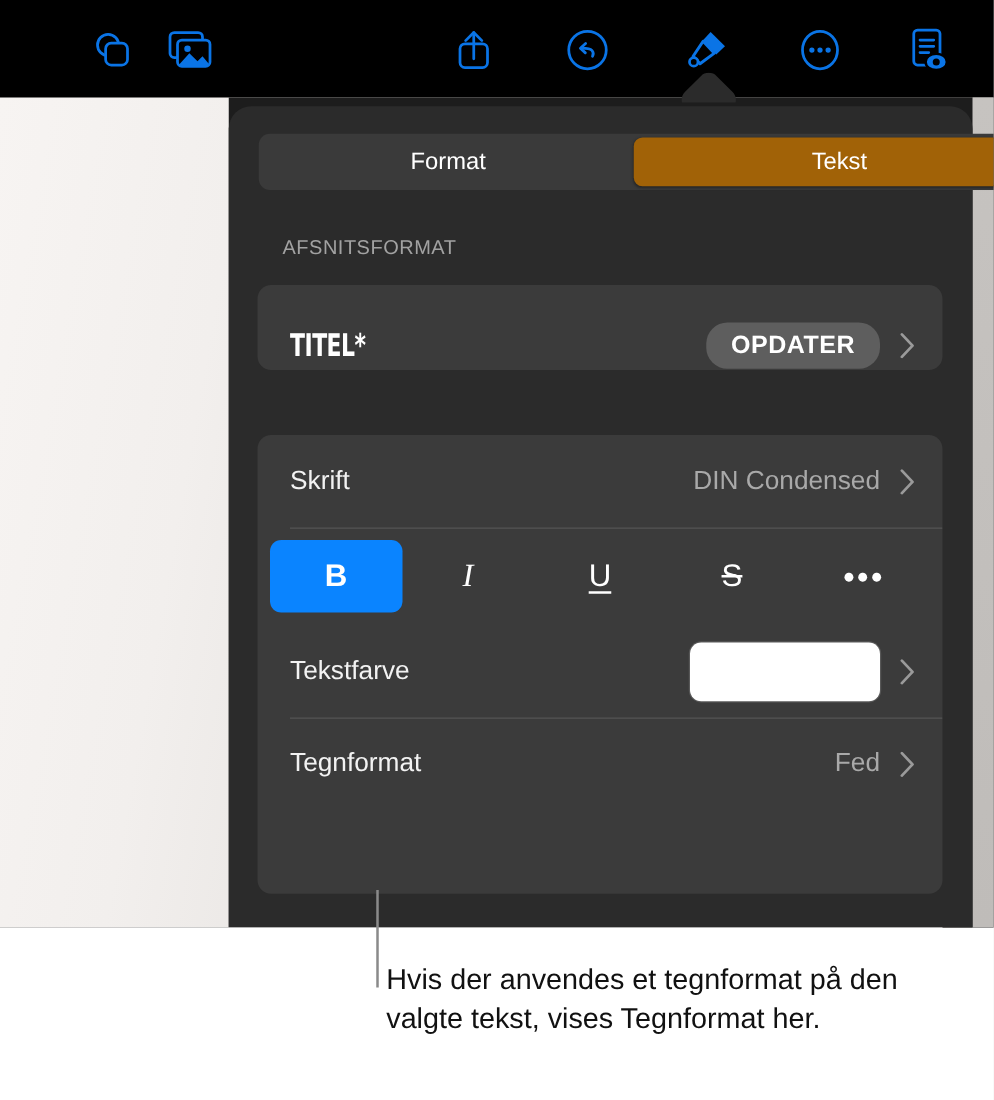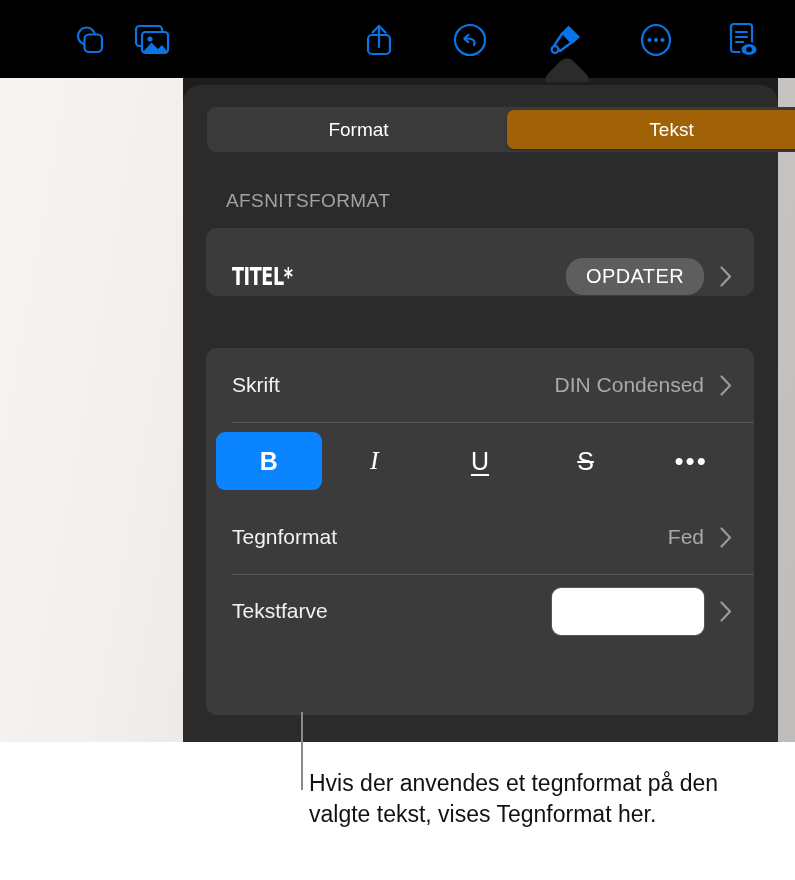--- a/index.html
+++ b/index.html
@@ -114,21 +114,21 @@
   .seg-item.active {
     background: #a16207;
     box-shadow: 0 1px 2px rgba(0,0,0,.35);
     padding-left: 16px;
   }
 
   
   .section-header {
     position: absolute;
     left: 226px; top: 190px;
-    font-size: 19px;
+    font-size: 16px;
     letter-spacing: 0.4px;
     color: #a2a2a2;
   }
 
   
   .card {
     position: absolute;
     left: 206px;
     width: 548px;
     background: #3b3b3b;
@@ -184,21 +184,21 @@
     letter-spacing: -0.5px;
     transform: scaleX(0.78);
     transform-origin: left center;
   }
   .update-pill {
     margin-left: auto;
     background: #5e5e5e;
     border-radius: 17px;
     padding: 7px 20px;
     font-size: 20px;
-    font-weight: normal;
+    font-weight: bold;
     color: #ffffff;
     letter-spacing: 0.4px;
   }
 
   
   .style-row {
     position: relative;
     height: 78px;
     display: flex;
     align-items: center;
@@ -401,39 +401,39 @@
       <div class="style-row">
         <div class="style-btn bold active">B</div>
         <div class="style-btn italic">I</div>
         <div class="style-btn underline">U</div>
         <div class="style-btn strike">S</div>
         <div class="style-btn dots">•••</div>
       </div>
 
 
       <div class="row">
+        <span class="row-label">Tekstfarve</span>
+        <span class="swatch"></span>
+        <span class="chevron">
+          <svg width="12" height="21" viewBox="0 0 12 21" fill="none">
+              <path d="M1.5 1.5 L10 10.5 L1.5 19.5" stroke="#9a9a9a" stroke-width="2.2" stroke-linecap="round" stroke-linejoin="round"></path>
+            </svg>
+        </span>
+      </div>
+
+      <div class="row">
         <span class="row-label">Tegnformat</span>
         <span class="row-value">Fed</span>
         <span class="chevron">
           <svg width="12" height="21" viewBox="0 0 12 21" fill="none">
               <path d="M1.5 1.5 L10 10.5 L1.5 19.5" stroke="#9a9a9a" stroke-width="2.2" stroke-linecap="round" stroke-linejoin="round"></path>
             </svg>
         </span>
       </div>
 
-      <div class="row">
-        <span class="row-label">Tekstfarve</span>
-        <span class="swatch"></span>
-        <span class="chevron">
-          <svg width="12" height="21" viewBox="0 0 12 21" fill="none">
-              <path d="M1.5 1.5 L10 10.5 L1.5 19.5" stroke="#9a9a9a" stroke-width="2.2" stroke-linecap="round" stroke-linejoin="round"></path>
-            </svg>
-        </span>
-      </div>
-
     </div>
 
   </div>
 
   <div class="caption-area">
     <div class="callout-line"></div>
     <div class="caption-text">Hvis der anvendes et tegnformat på den valgte tekst, vises Tegnformat her.</div>
   </div>
 
 </div>

